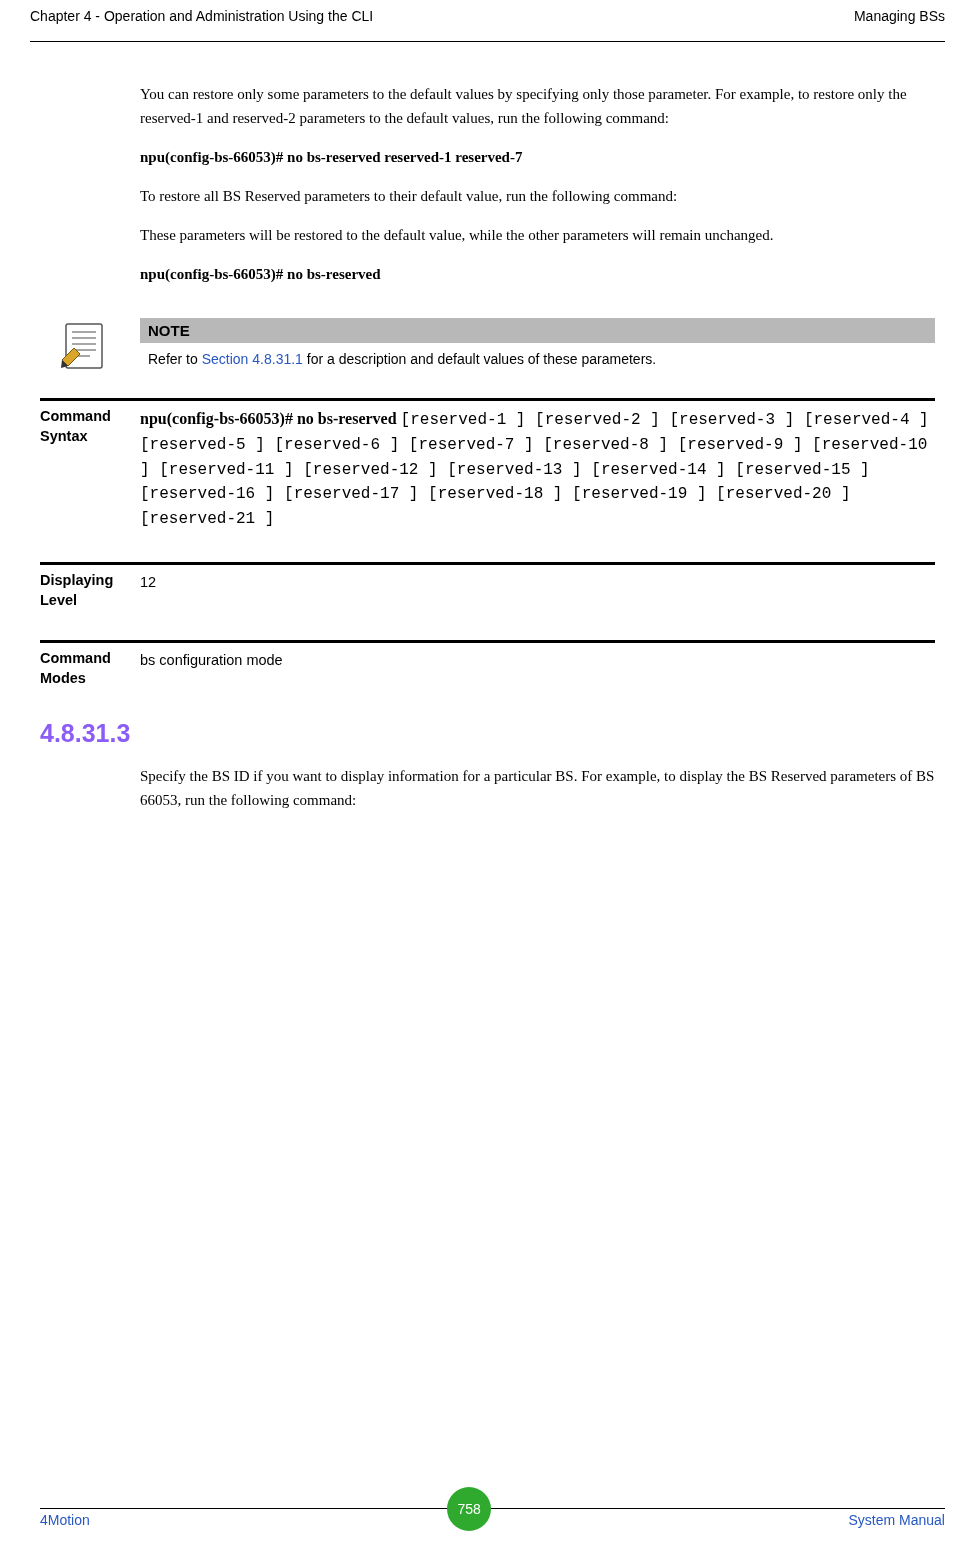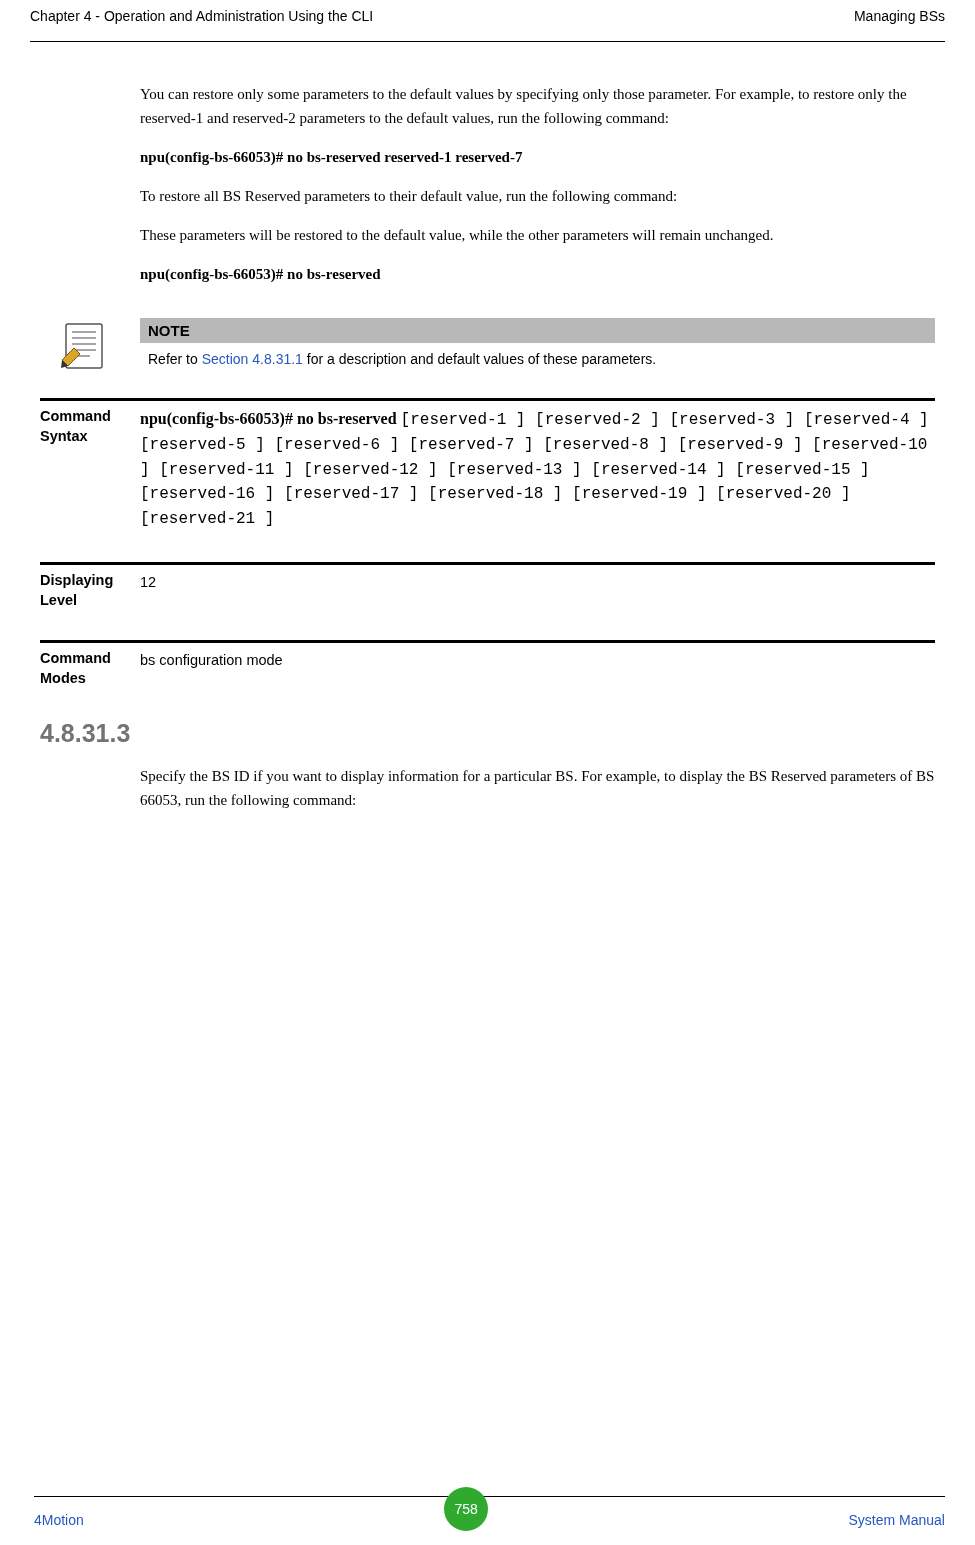--- a/index.html
+++ b/index.html
@@ -94,48 +94,48 @@
     font-size: 16px;
     line-height: 1.55;
   }
   .def-content.sans {
     font-family: Arial, Helvetica, sans-serif;
     font-size: 14.5px;
   }
   .section-head {
     display: flex;
     margin-left: -100px;
-    color: #737373;
+    color: #8b5cf6;
     font-family: Arial, Helvetica, sans-serif;
     font-weight: bold;
     font-size: 25px;
     line-height: 1.25;
     margin-top: 10px;
     margin-bottom: 14px;
   }
   .section-num {
     width: 100px;
     flex-shrink: 0;
   }
   .section-title {
     flex: 1;
   }
   .footer {
     position: absolute;
     bottom: 14px;
-    left: 34px;
+    left: 40px;
     right: 30px;
     border-top: 1px solid #000;
     display: flex;
     justify-content: space-between;
     align-items: center;
     font-family: Arial, Helvetica, sans-serif;
     font-size: 14px;
     color: #2757c2;
-    padding-top: 12px;
+    padding-top: 0px;
   }
   .page-badge {
     background: #2faa2f;
     color: #fff;
     border-radius: 50%;
     width: 44px;
     height: 44px;
     display: flex;
     align-items: center;
     justify-content: center;

